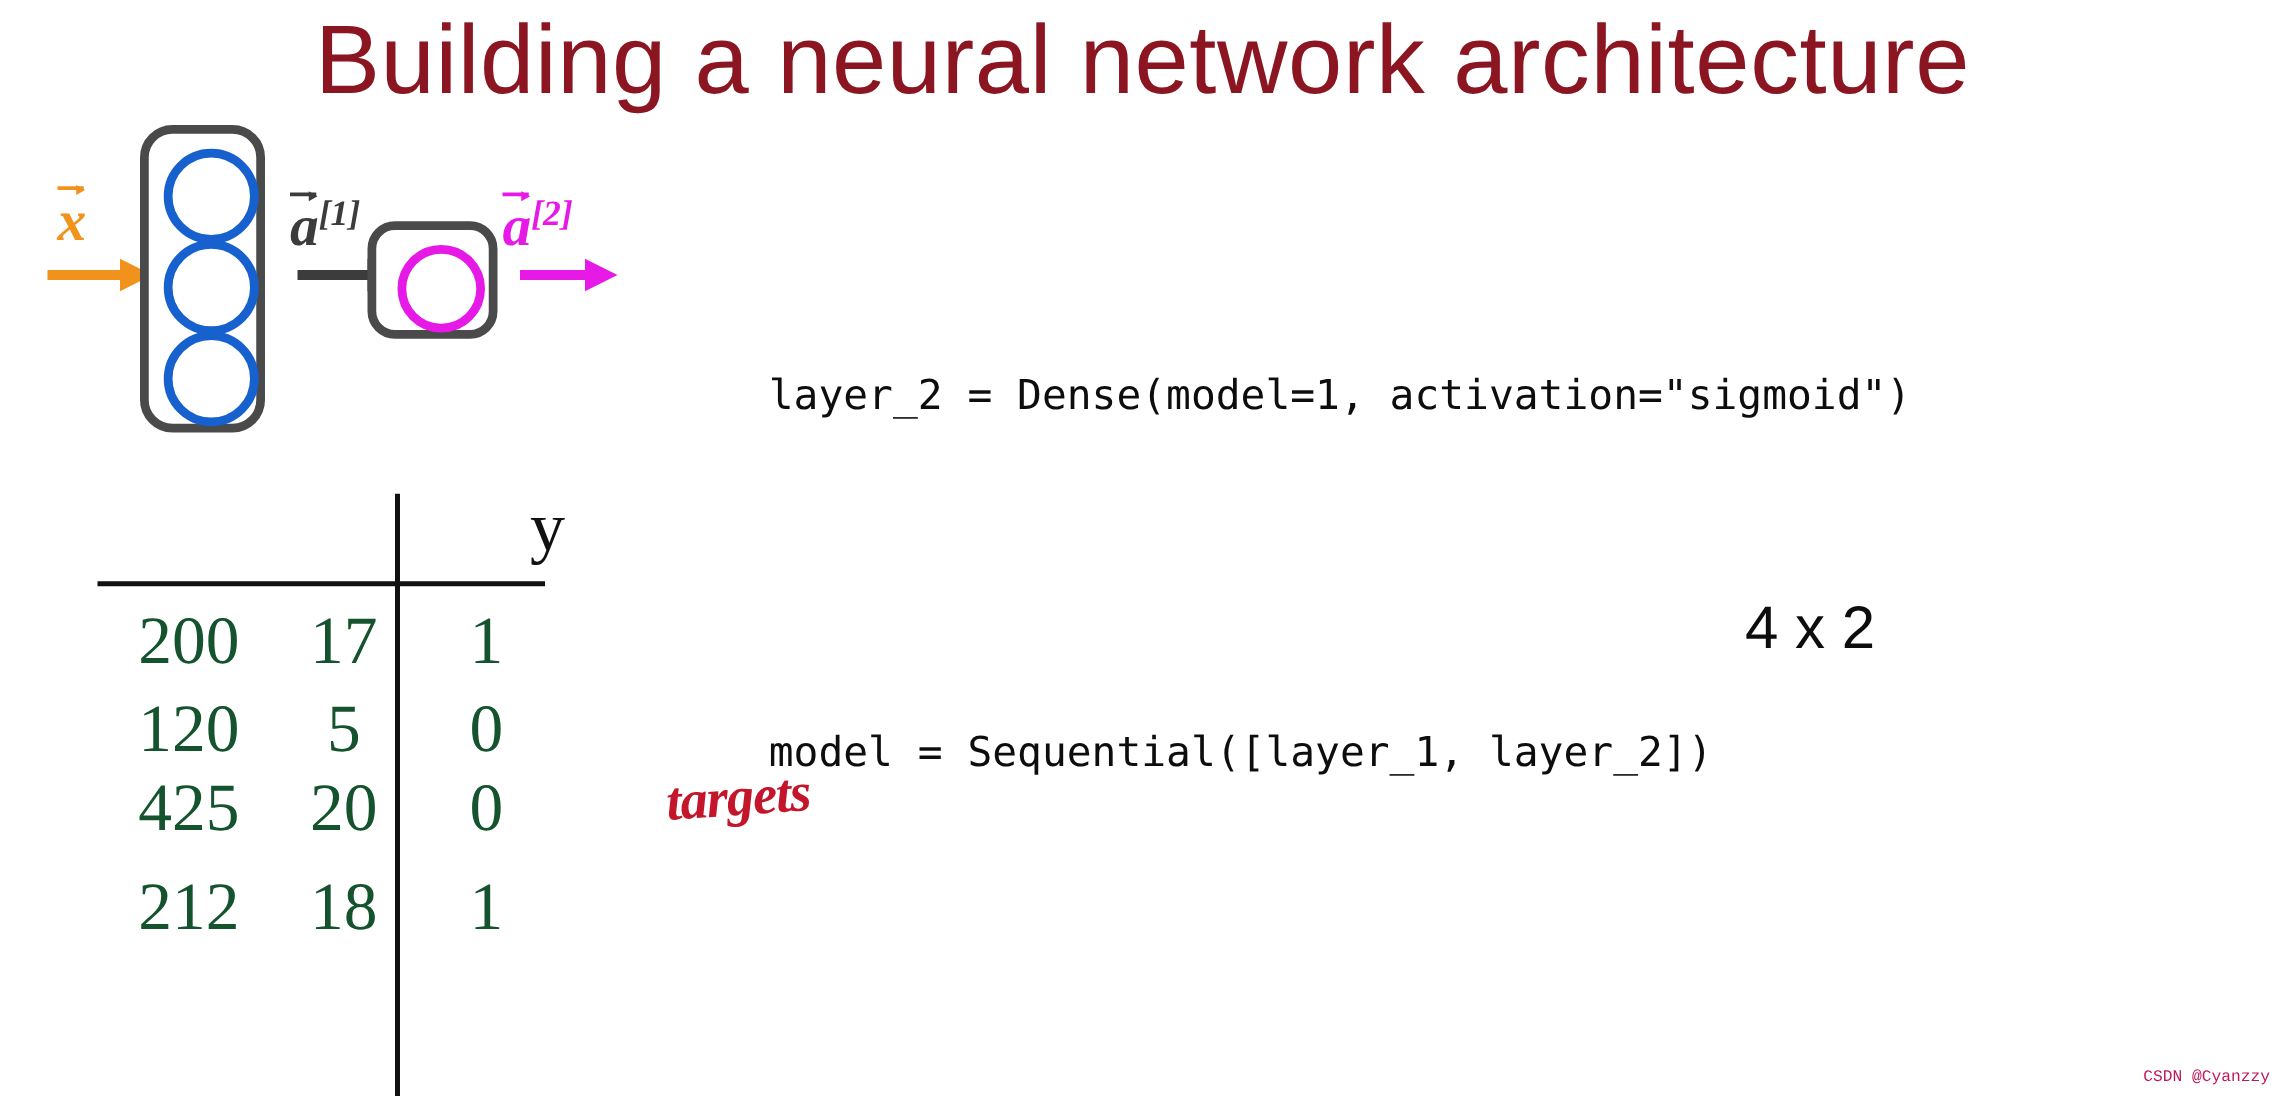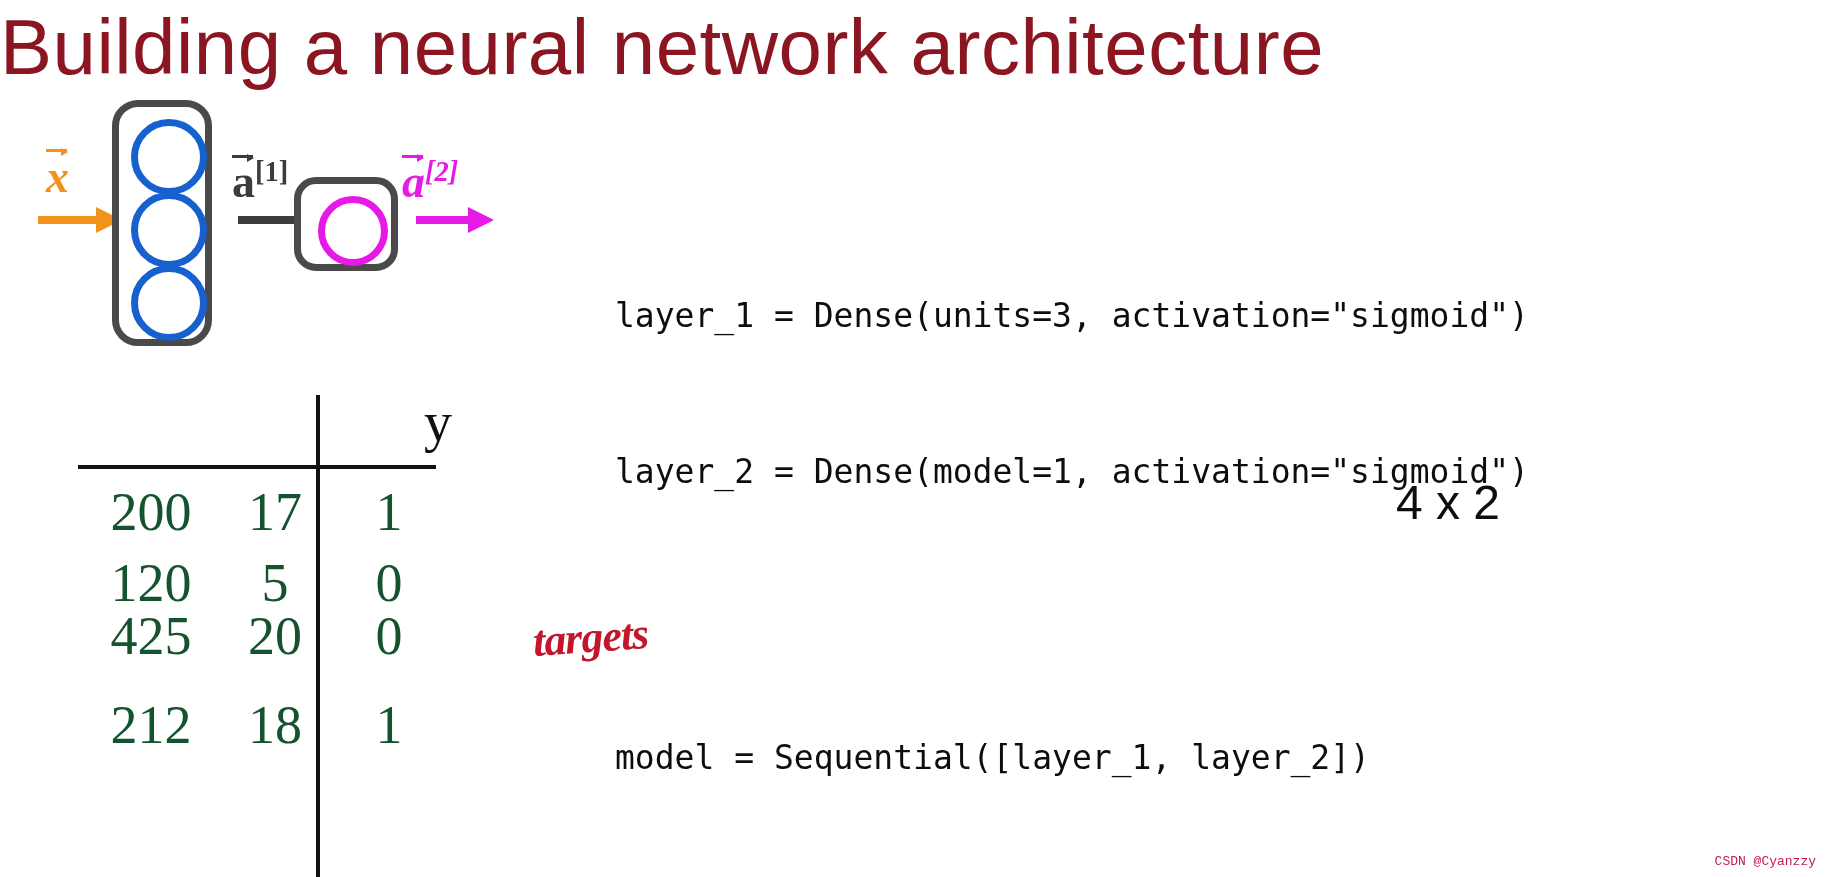--- a/index.html
+++ b/index.html
@@ -15,20 +15,21 @@
     overflow: hidden;
     font-family: "Liberation Sans", sans-serif;
   }
 
   
   #title {
     position: absolute;
     left: 0;
     top: 4px;
     width: 1828px;
+    text-align: center;
     font-family: "Liberation Sans", sans-serif;
     font-size: 78px;
     line-height: 86px;
     font-weight: 400;
     color: #8B1521;
     letter-spacing: 0.5px;
     white-space: nowrap;
   }
 
   
@@ -80,20 +81,21 @@
     color: #F0921C;
     font-size: 46px;
     font-style: italic;
   }
   
   #label-a1 {
     left: 214px;
     top: 62px;
     color: #3C3C3C;
     font-size: 46px;
+    font-style: italic;
   }
   
   #label-a2 {
     left: 384px;
     top: 62px;
     color: #E619E6;
     font-size: 46px;
     font-style: italic;
   }
 
@@ -348,34 +350,33 @@
     <div class="table-row" style="top:88px;">
       <span class="tcell tcell-c0">200</span>
       <span class="tcell tcell-c1">17</span>
       <span class="tcell tcell-c2">1</span>
     </div>
     <div class="table-row" style="top:159px;">
       <span class="tcell tcell-c0">120</span>
       <span class="tcell tcell-c1">5</span>
       <span class="tcell tcell-c2">0</span>
     </div>
-    <div class="table-row" style="top:212px;">
+    <div class="table-row" style="top:222px;">
       <span class="tcell tcell-c0">425</span>
       <span class="tcell tcell-c1">20</span>
       <span class="tcell tcell-c2">0</span>
     </div>
     <div class="table-row" style="top:301px;">
       <span class="tcell tcell-c0">212</span>
       <span class="tcell tcell-c1">18</span>
       <span class="tcell tcell-c2">1</span>
     </div>
   </div>
 
   <div id="code-block">
-    <div class="code-line">layer_1 = Dense(units=3, activation="sigmoid")</div>
     <div class="code-line">layer_2 = Dense(model=1, activation="sigmoid")</div>
     <div class="code-gap"></div>
     <div class="code-line">model = Sequential([layer_1, layer_2])</div>
     
     
     
     
     
     
     

